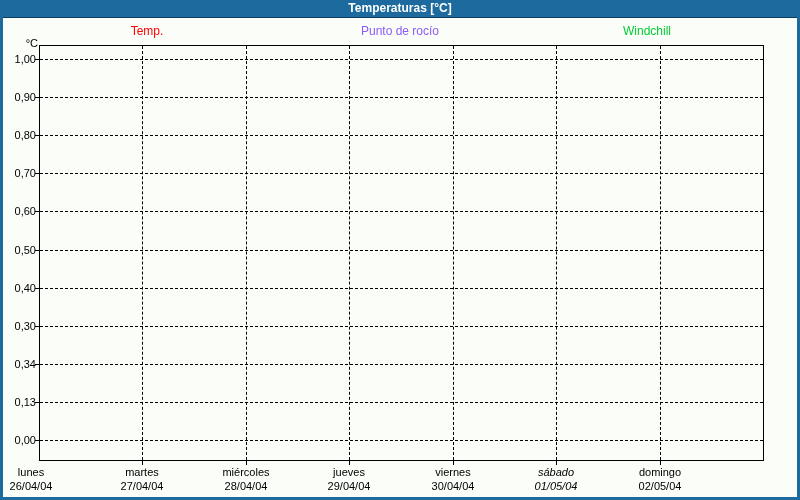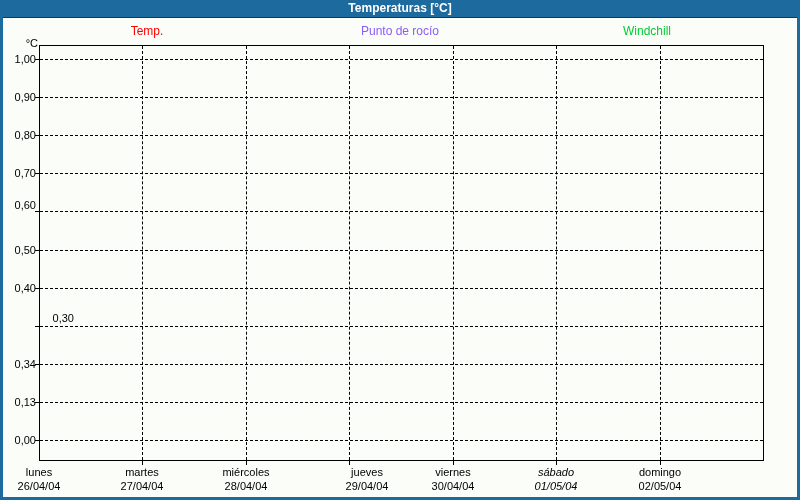--- a/index.html
+++ b/index.html
@@ -102,42 +102,42 @@
       <div class="tick-bottom" style="left: 349px;"></div>
       <div class="tick-bottom" style="left: 453px;"></div>
       <div class="tick-bottom" style="left: 556px;"></div>
       <div class="tick-bottom" style="left: 660px;"></div>
     </div>
   <div id="ylabels">
       <div class="y-label" style="top: 53px;">1,00</div>
       <div class="y-label" style="top: 91px;">0,90</div>
       <div class="y-label" style="top: 129px;">0,80</div>
       <div class="y-label" style="top: 167px;">0,70</div>
-      <div class="y-label" style="top: 199px;">0,60</div>
+      <div class="y-label" style="top: 205px;">0,60</div>
       <div class="y-label" style="top: 244px;">0,50</div>
       <div class="y-label" style="top: 282px;">0,40</div>
-      <div class="y-label" style="top: 312px; margin-left: 38px;">0,30</div>
+      <div class="y-label" style="top: 320px;">0,30</div>
       <div class="y-label" style="top: 358px;">0,34</div>
       <div class="y-label" style="top: 396px;">0,13</div>
       <div class="y-label" style="top: 434px;">0,00</div>
     </div>
   <div id="xlabels">
-      <div class="x-label" style="left: 39px;">
+      <div class="x-label" style="left: 31px;">
         <div>lunes</div>
         <div>26/04/04</div>
       </div>
       <div class="x-label" style="left: 142px;">
         <div>martes</div>
         <div>27/04/04</div>
       </div>
       <div class="x-label" style="left: 246px;">
         <div>miércoles</div>
         <div>28/04/04</div>
       </div>
-      <div class="x-label" style="left: 349px; margin-left: 18px;">
+      <div class="x-label" style="left: 349px;">
         <div>jueves</div>
         <div>29/04/04</div>
       </div>
       <div class="x-label" style="left: 453px;">
         <div>viernes</div>
         <div>30/04/04</div>
       </div>
       <div class="x-label" style="left: 556px; font-style: italic;">
         <div>sábado</div>
         <div>01/05/04</div>

